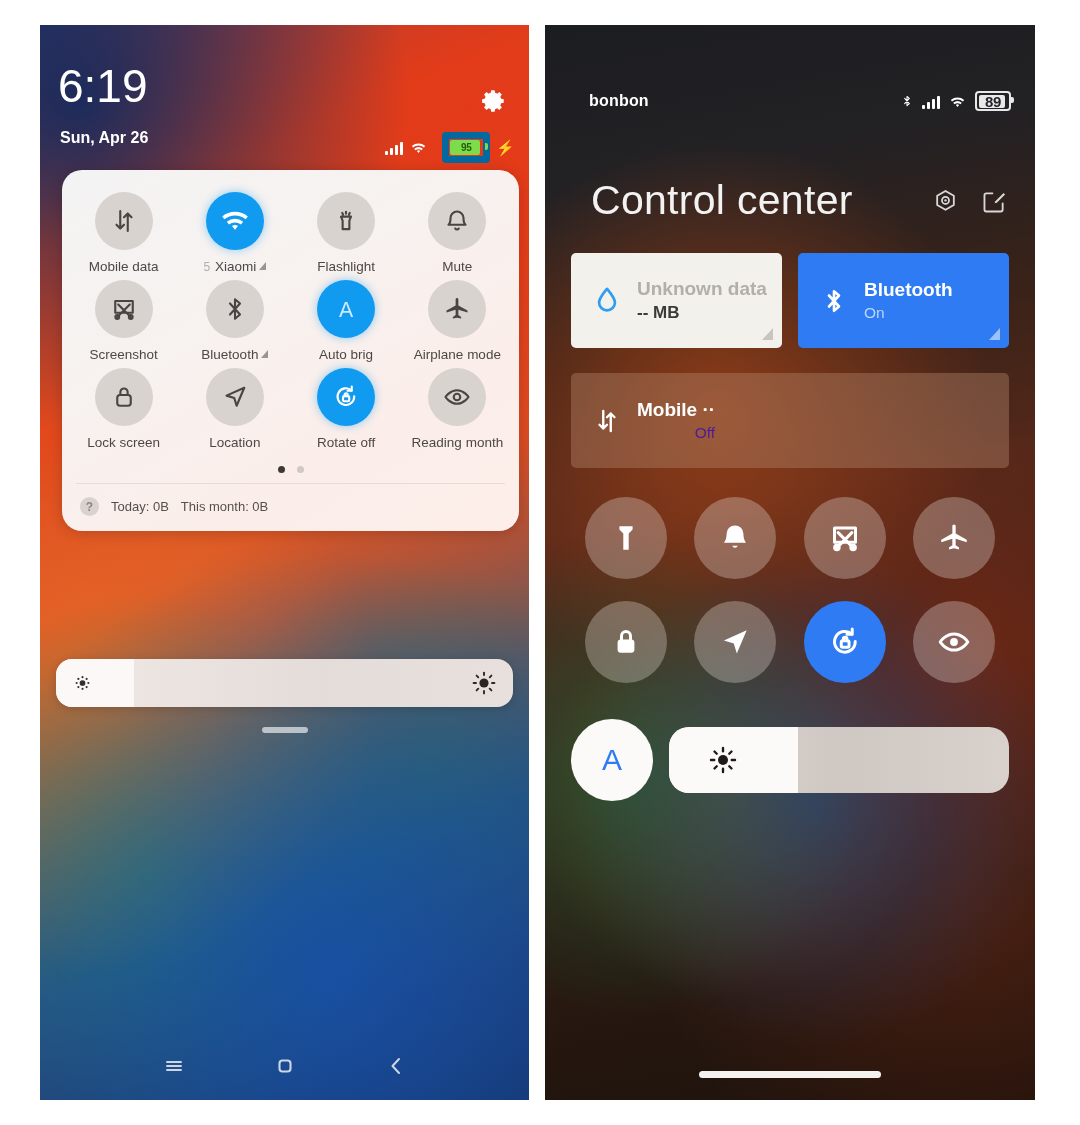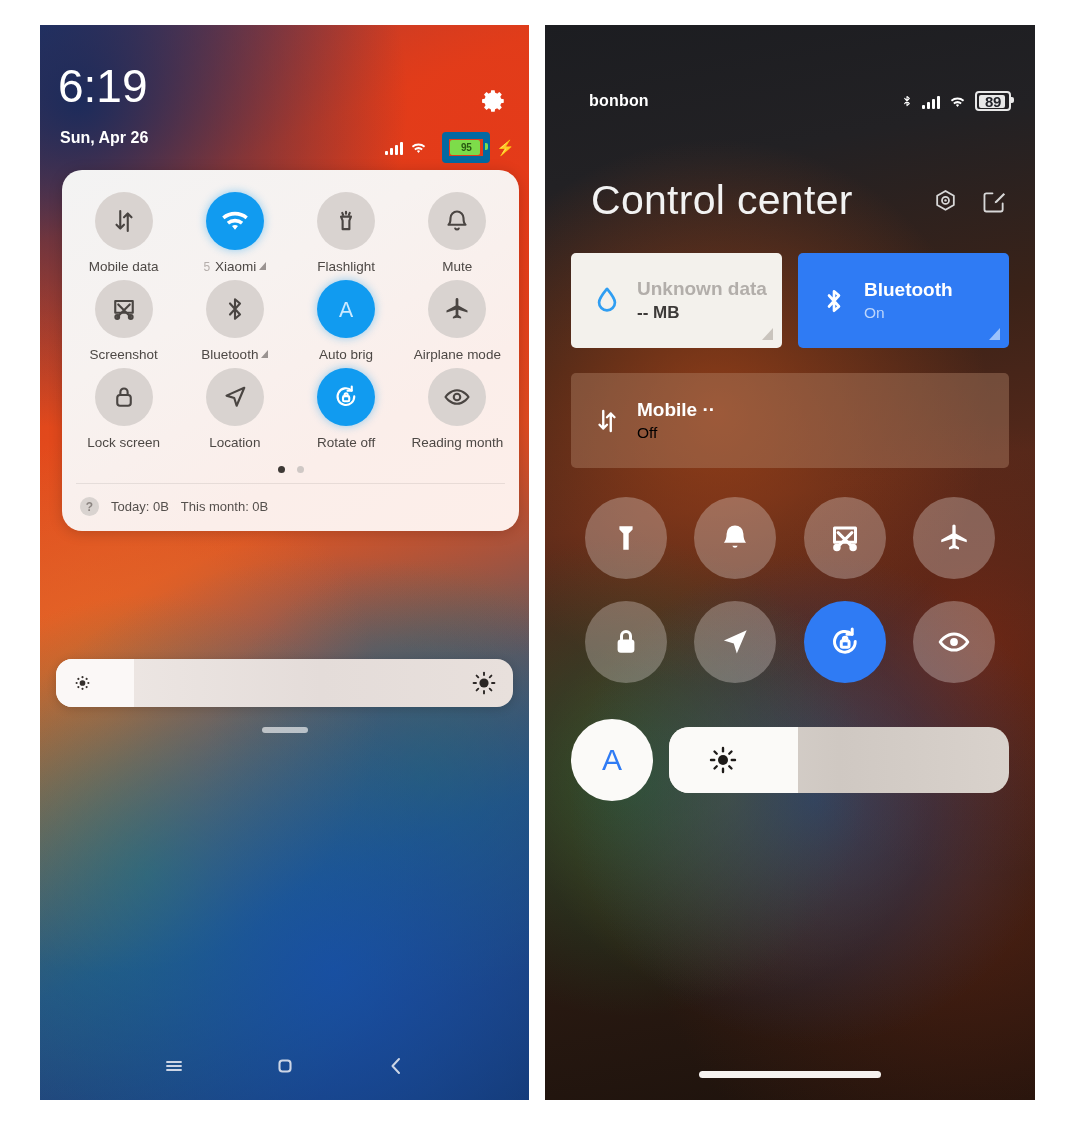--- a/index.html
+++ b/index.html
@@ -117,21 +117,21 @@
   .big.light{background:#f3f1ec;}
   .big.light .t1{color:#b2aeaa;}
   .big.light .t2{color:#3c3a38;font-weight:700;font-size:17px;}
   .big.light .corner{border-bottom:12px solid #c9c4bd;}
   .big.blue{background:#2f7bf4;}
   .big.blue .t1{color:#ffffff;}
   .big.blue .t2{color:#bcd5fb;}
   .big.blue .corner{border-bottom:12px solid #9cc2fb;}
   .big.dim{background:rgba(176,131,104,.42);}
   .big.dim .t1{color:#ffffff;}
-  .big.dim .t2{color:#000000;}
+  .big.dim .t2{color:#4c1d95;text-align:right;}
 
   .cc-grid{position:absolute;left:26px;top:472px;width:438px;display:grid;grid-template-columns:repeat(4,1fr);row-gap:22px;justify-items:center;}
   .cc-circ{width:82px;height:82px;border-radius:50%;background:rgba(228,220,216,.33);display:flex;align-items:center;justify-content:center;}
   .cc-circ.on{background:#2f7bf4;}
   .cc-circ svg{width:36px;height:36px;}
   .cc-circ .st{stroke:#ffffff;fill:none;stroke-width:2;stroke-linecap:round;stroke-linejoin:round;}
   .cc-circ .fl{fill:#ffffff;}
 
   .cc-brightrow{position:absolute;left:26px;top:694px;width:438px;height:82px;display:flex;align-items:center;gap:16px;}
   .cc-auto{width:82px;height:82px;flex:0 0 82px;border-radius:50%;background:#fbfaf8;display:flex;align-items:center;justify-content:center;

